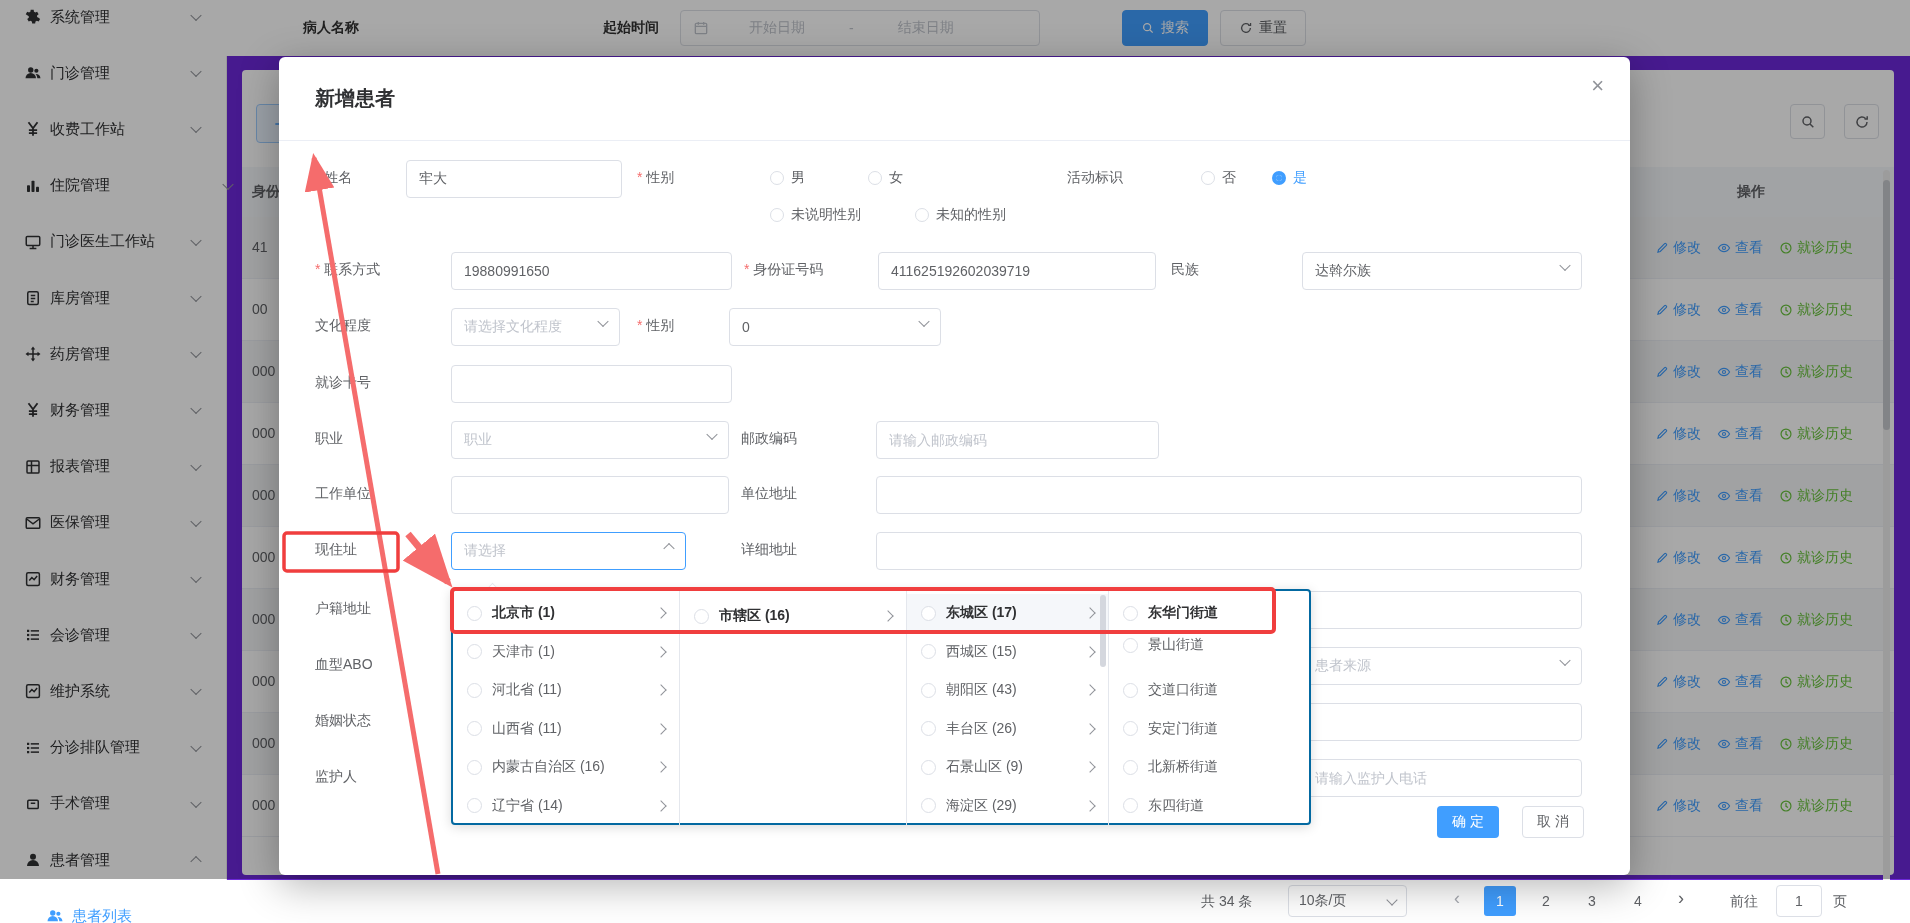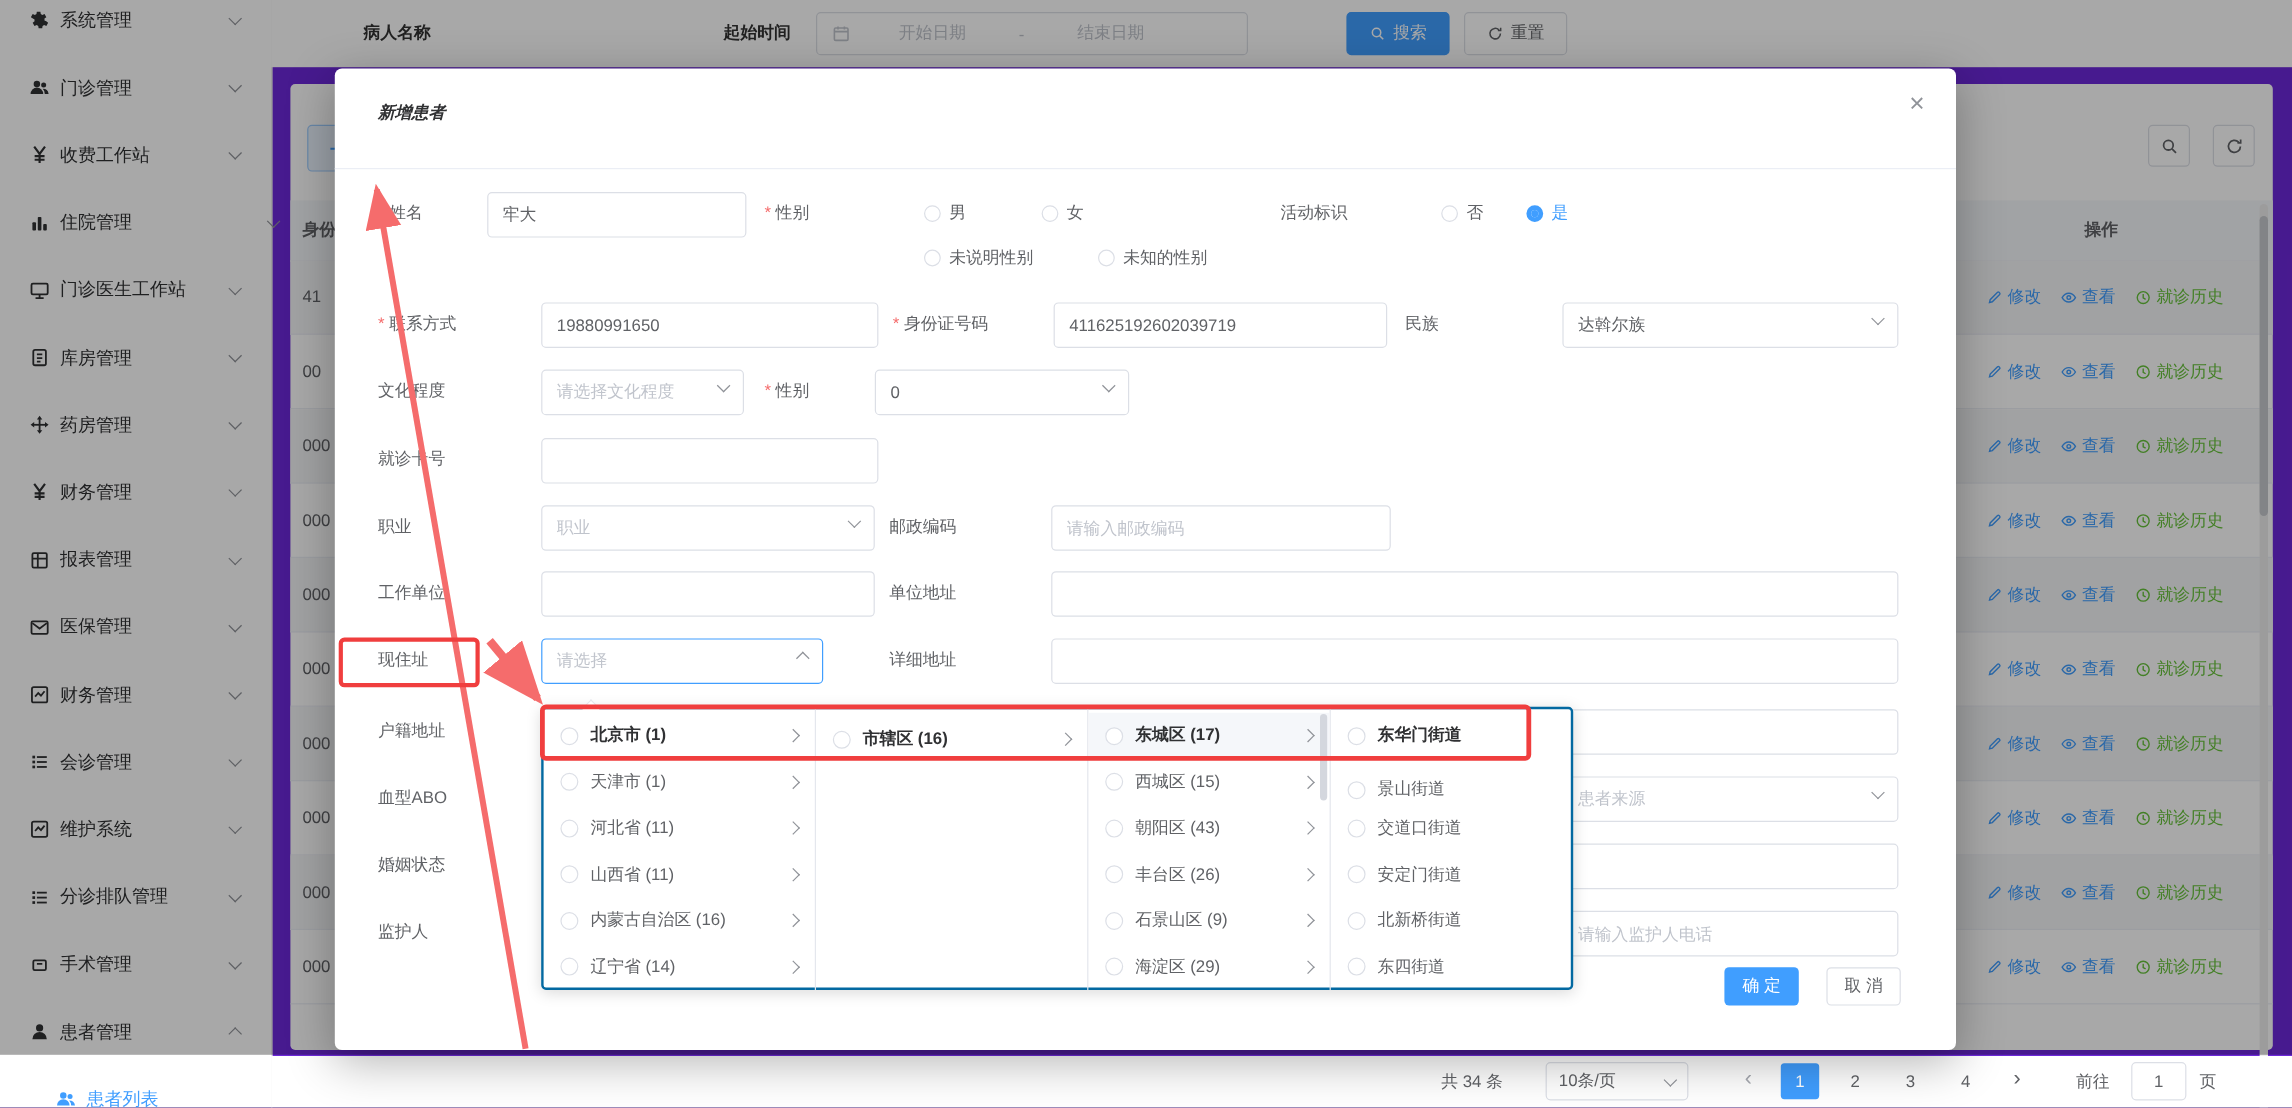--- a/index.html
+++ b/index.html
@@ -62,21 +62,21 @@
           cursor:pointer;color:#606266;}
   .pg-btn.on{background:#409eff;color:#fff;}
   .pb-goto{position:absolute;left:1504px;top:13px;}
   .pb-input{position:absolute;left:1550px;top:5px;width:46px;height:32px;border:1px solid #dcdfe6;border-radius:4px;
             text-align:center;font-size:14px;color:#606266;box-sizing:border-box;font-family:inherit;}
   .pb-page{position:absolute;left:1607px;top:13px;}
   
   .overlay{position:absolute;left:0;top:0;width:1910px;height:879px;background:rgba(0,0,0,0.34);z-index:10;}
   .modal{position:absolute;left:279px;top:57px;width:1351px;height:818px;background:#fff;border-radius:6px;z-index:20;
          box-shadow:0 10px 40px rgba(0,0,0,.3);}
-  .m-title{position:absolute;left:36px;top:28px;font-size:14px;font-weight:bold;color:#303133;font-style:italic;}
+  .m-title{position:absolute;left:36px;top:28px;font-size:20px;font-weight:bold;color:#303133;}
   .m-close{position:absolute;right:26px;top:18px;font-size:22px;color:#909399;cursor:pointer;line-height:1;}
   .m-divider{position:absolute;left:0;top:83px;width:1351px;border-bottom:1px solid #ebeef5;}
   .lbl{position:absolute;color:#606266;white-space:nowrap;}
   .req::before{content:"* ";color:#f56c6c;}
   .inp{position:absolute;height:38px;border:1px solid #dcdfe6;border-radius:4px;box-sizing:border-box;background:#fff;
        font-size:14px;padding:0 12px;color:#606266;font-family:inherit;}
   .inp::placeholder{color:#c0c4cc;}
   .sel{position:absolute;height:38px;border:1px solid #dcdfe6;border-radius:4px;box-sizing:border-box;background:#fff;
        display:flex;align-items:center;justify-content:space-between;padding:0 12px;cursor:pointer;}
   .sel .car{position:static;}
@@ -867,21 +867,21 @@
           <span class="clabel">海淀区 (29)</span>
           <span class="car"></span>
         </div>
         <div class="cthumb"></div>
       </div>
       <div class="ccol" style="left: 656px; width: 204px;">
         <div class="citem active" style="top: 3px;">
           <span class="rc"></span>
           <span class="clabel">东华门街道</span>
         </div>
-        <div class="citem" style="top: 48px;">
+        <div class="citem" style="top: 35px;">
           <span class="rc"></span>
           <span class="clabel">景山街道</span>
         </div>
         <div class="citem" style="top: 80px;">
           <span class="rc"></span>
           <span class="clabel">交道口街道</span>
         </div>
         <div class="citem" style="top: 118.5px;">
           <span class="rc"></span>
           <span class="clabel">安定门街道</span>

